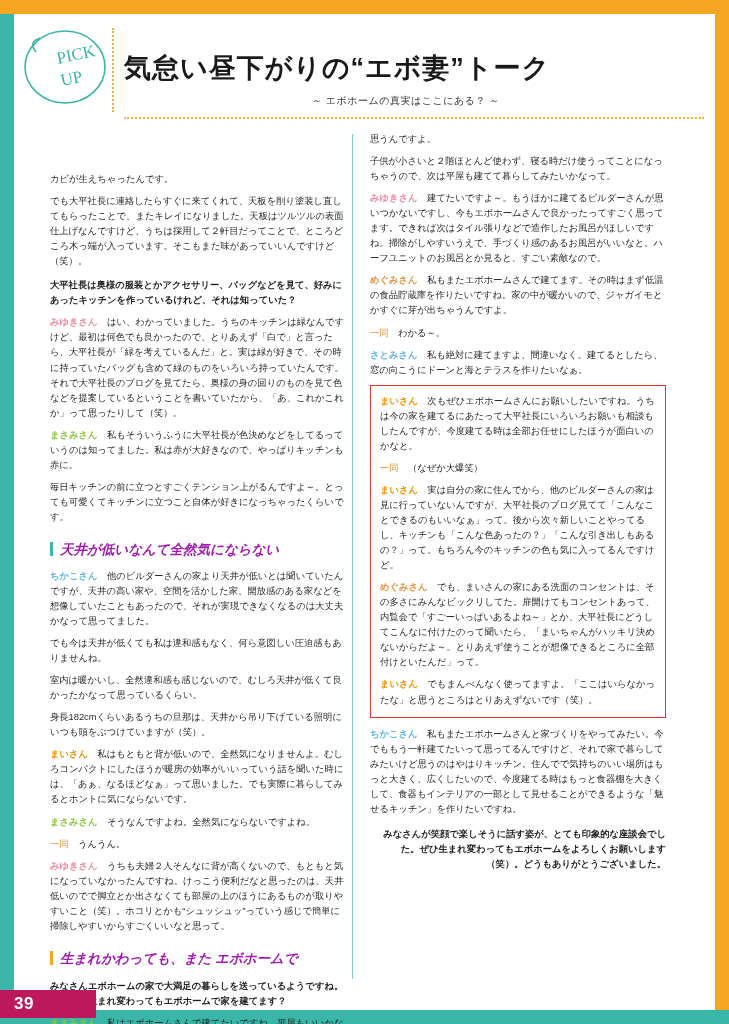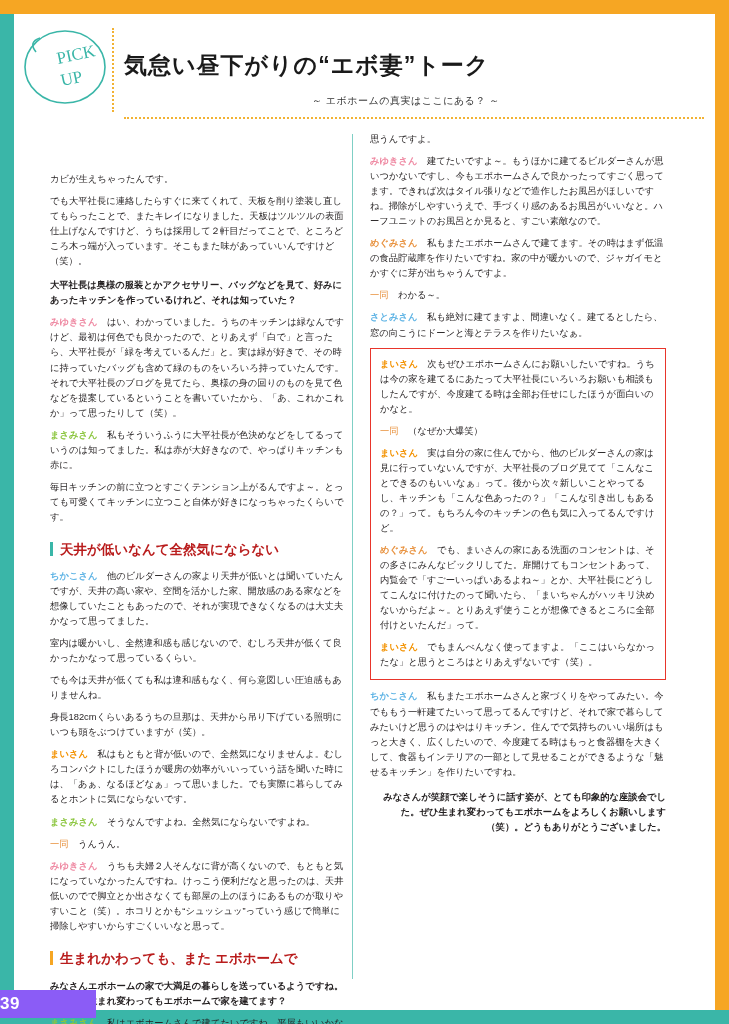--- a/index.html
+++ b/index.html
@@ -36,26 +36,27 @@
   .bottom-band {
     position: absolute;
     left: 0; bottom: 0;
     width: 729px; height: 14px;
     background: #3ab6a8;
   }
   .page-num-box {
     position: absolute;
     left: 0; bottom: 6px;
     width: 96px; height: 28px;
-    background: #8b5cf6;
+    background: #be185d;
     color: #ffffff;
     font-size: 17px;
     font-weight: bold;
     display: flex;
     align-items: center;
+    padding-left: 14px;
     box-sizing: border-box;
     letter-spacing: 0.5px;
   }
 
   
   .header {
     position: absolute;
     left: 0; top: 14px;
     width: 729px; height: 110px;
   }
@@ -67,21 +68,21 @@
   .pickup-badge svg { display: block; }
   .header-divider {
     position: absolute;
     left: 112px; top: 14px;
     width: 1px; height: 84px;
     border-left: 2px dotted #f2b233;
   }
   .header-title {
     position: absolute;
     left: 124px; top: 36px;
-    font-size: 23px;
+    font-size: 27px;
     font-weight: bold;
     color: #1a1a1a;
     letter-spacing: 1px;
   }
   .header-sub {
     position: absolute;
     left: 312px; top: 80px;
     font-size: 10px;
     color: #333333;
     letter-spacing: 0.5px;
@@ -131,24 +132,25 @@
 
   .q-bold {
     font-weight: bold;
     color: #231f20;
     margin: 9px 0 7px 0;
   }
 
   .section-head {
     font-size: 13.5px;
     font-weight: bold;
-    color: #b91c1c;
+    color: #a21caf;
     margin: 14px 0 8px 0;
     padding-left: 10px;
     position: relative;
+    font-style: italic;
   }
   .section-head .bar {
     position: absolute;
     left: 0; top: 3px;
     width: 3px; height: 14px;
     background: #3ab6a8;
   }
   .section-head.orange .bar { background: #f6a623; }
 
   .highlight-box {
@@ -190,33 +192,34 @@
   <div class="col-divider"></div>
   <div class="col col-left" id="col-left">
       <p>カビが生えちゃったんです。</p>
       <p>でも大平社長に連絡したらすぐに来てくれて、天板を削り塗装し直してもらったことで、またキレイになりました。天板はツルツルの表面仕上げなんですけど、うちは採用して２軒目だってことで、ところどころ木っ端が入っています。そこもまた味があっていいんですけど（笑）。</p>
       <p class="q-bold">大平社長は奥様の服装とかアクセサリー、バッグなどを見て、好みにあったキッチンを作っているけれど、それは知っていた？</p>
       <p><span class="speaker-p">みゆきさん</span><span>　はい、わかっていました。うちのキッチンは緑なんですけど、最初は何色でも良かったので、とりあえず「白で」と言ったら、大平社長が「緑を考えているんだ」と。実は緑が好きで、その時に持っていたバッグも含めて緑のものをいろいろ持っていたんです。それで大平社長のブログを見てたら、奥様の身の回りのものを見て色などを提案しているということを書いていたから、「あ、これかこれか」って思ったりして（笑）。</span></p>
       <p><span class="speaker-g">まさみさん</span><span>　私もそういうふうに大平社長が色決めなどをしてるっていうのは知ってました。私は赤が大好きなので、やっぱりキッチンも赤に。</span></p>
       <p>毎日キッチンの前に立つとすごくテンション上がるんですよ～。とっても可愛くてキッチンに立つこと自体が好きになっちゃったくらいです。</p>
       <div class="section-head"><span class="bar"></span><span>天井が低いなんて全然気にならない</span></div>
       <p><span class="speaker-b">ちかこさん</span><span>　他のビルダーさんの家より天井が低いとは聞いていたんですが、天井の高い家や、空間を活かした家、開放感のある家などを想像していたこともあったので、それが実現できなくなるのは大丈夫かなって思ってました。</span></p>
+      <p>でも今は天井が低くても私は違和感もなく、何ら意図しい圧迫感もありませんね。</p>
       <p>室内は暖かいし、全然違和感も感じないので、むしろ天井が低くて良かったかなって思っているくらい。</p>
-      <p>でも今は天井が低くても私は違和感もなく、何ら意図しい圧迫感もありませんね。</p>
       <p>身長182cmくらいあるうちの旦那は、天井から吊り下げている照明にいつも頭をぶつけていますが（笑）。</p>
       <p><span class="speaker-o">まいさん</span><span>　私はもともと背が低いので、全然気になりませんよ。むしろコンパクトにしたほうが暖房の効率がいいっていう話を聞いた時には、「あぁ、なるほどなぁ」って思いました。でも実際に暮らしてみるとホントに気にならないです。</span></p>
       <p><span class="speaker-g">まさみさん</span><span>　そうなんですよね。全然気にならないですよね。</span></p>
       <p><span class="speaker-all">一同</span><span>　うんうん。</span></p>
       <p><span class="speaker-p">みゆきさん</span><span>　うちも夫婦２人そんなに背が高くないので、もともと気になっていなかったんですね。けっこう便利だなと思ったのは、天井低いのでで脚立とか出さなくても部屋の上のほうにあるものが取りやすいこと（笑）。ホコリとかも“シュッシュッ”っていう感じで簡単に掃除しやすいからすごくいいなと思って。</span></p>
       <div class="section-head orange"><span class="bar"></span><span>生まれかわっても、また エボホームで</span></div>
       <p class="q-bold">みなさんエボホームの家で大満足の暮らしを送っているようですね。それなら生まれ変わってもエボホームで家を建てます？</p>
       <p><span class="speaker-g">まさみさん</span><span>　私はエボホームさんで建てたいですね。平屋もいいかなって</span></p>
     </div>
   <div class="col col-right" id="col-right">
       <p>思うんですよ。</p>
+      <p>子供が小さいと２階ほとんど使わず、寝る時だけ使うってことになっちゃうので、次は平屋も建てて暮らしてみたいかなって。</p>
       <p><span class="speaker-p">みゆきさん</span><span>　建てたいですよ～。もうほかに建てるビルダーさんが思いつかないですし、今もエボホームさんで良かったってすごく思ってます。できれば次はタイル張りなどで造作したお風呂がほしいですね。掃除がしやすいうえで、手づくり感のあるお風呂がいいなと。ハーフユニットのお風呂とか見ると、すごい素敵なので。</span></p>
       <p><span class="speaker-c">めぐみさん</span><span>　私もまたエボホームさんで建てます。その時はまず低温の食品貯蔵庫を作りたいですね。家の中が暖かいので、ジャガイモとかすぐに芽が出ちゃうんですよ。</span></p>
       <p><span class="speaker-all">一同</span><span>　わかる～。</span></p>
       <p><span class="speaker-b">さとみさん</span><span>　私も絶対に建てますよ、間違いなく。建てるとしたら、窓の向こうにドーンと海とテラスを作りたいなぁ。</span></p>
       <div class="highlight-box">
         <p><span class="speaker-o">まいさん</span><span>　次もぜひエボホームさんにお願いしたいですね。うちは今の家を建てるにあたって大平社長にいろいろお願いも相談もしたんですが、今度建てる時は全部お任せにしたほうが面白いのかなと。</span></p>
         <p><span class="speaker-all">一同</span><span>　（なぜか大爆笑）</span></p>
         <p><span class="speaker-o">まいさん</span><span>　実は自分の家に住んでから、他のビルダーさんの家は見に行っていないんですが、大平社長のブログ見てて「こんなことできるのもいいなぁ」って。後から次々新しいことやってるし、キッチンも「こんな色あったの？」「こんな引き出しもあるの？」って。もちろん今のキッチンの色も気に入ってるんですけど。</span></p>
         <p><span class="speaker-c">めぐみさん</span><span>　でも、まいさんの家にある洗面のコンセントは、その多さにみんなビックリしてた。扉開けてもコンセントあって、内覧会で「すごーいっぱいあるよね～」とか、大平社長にどうしてこんなに付けたのって聞いたら、「まいちゃんがハッキリ決めないからだよ～。とりあえず使うことが想像できるところに全部付けといたんだ」って。</span></p>
         <p><span class="speaker-o">まいさん</span><span>　でもまんべんなく使ってますよ。「ここはいらなかったな」と思うところはとりあえずないです（笑）。</span></p>

